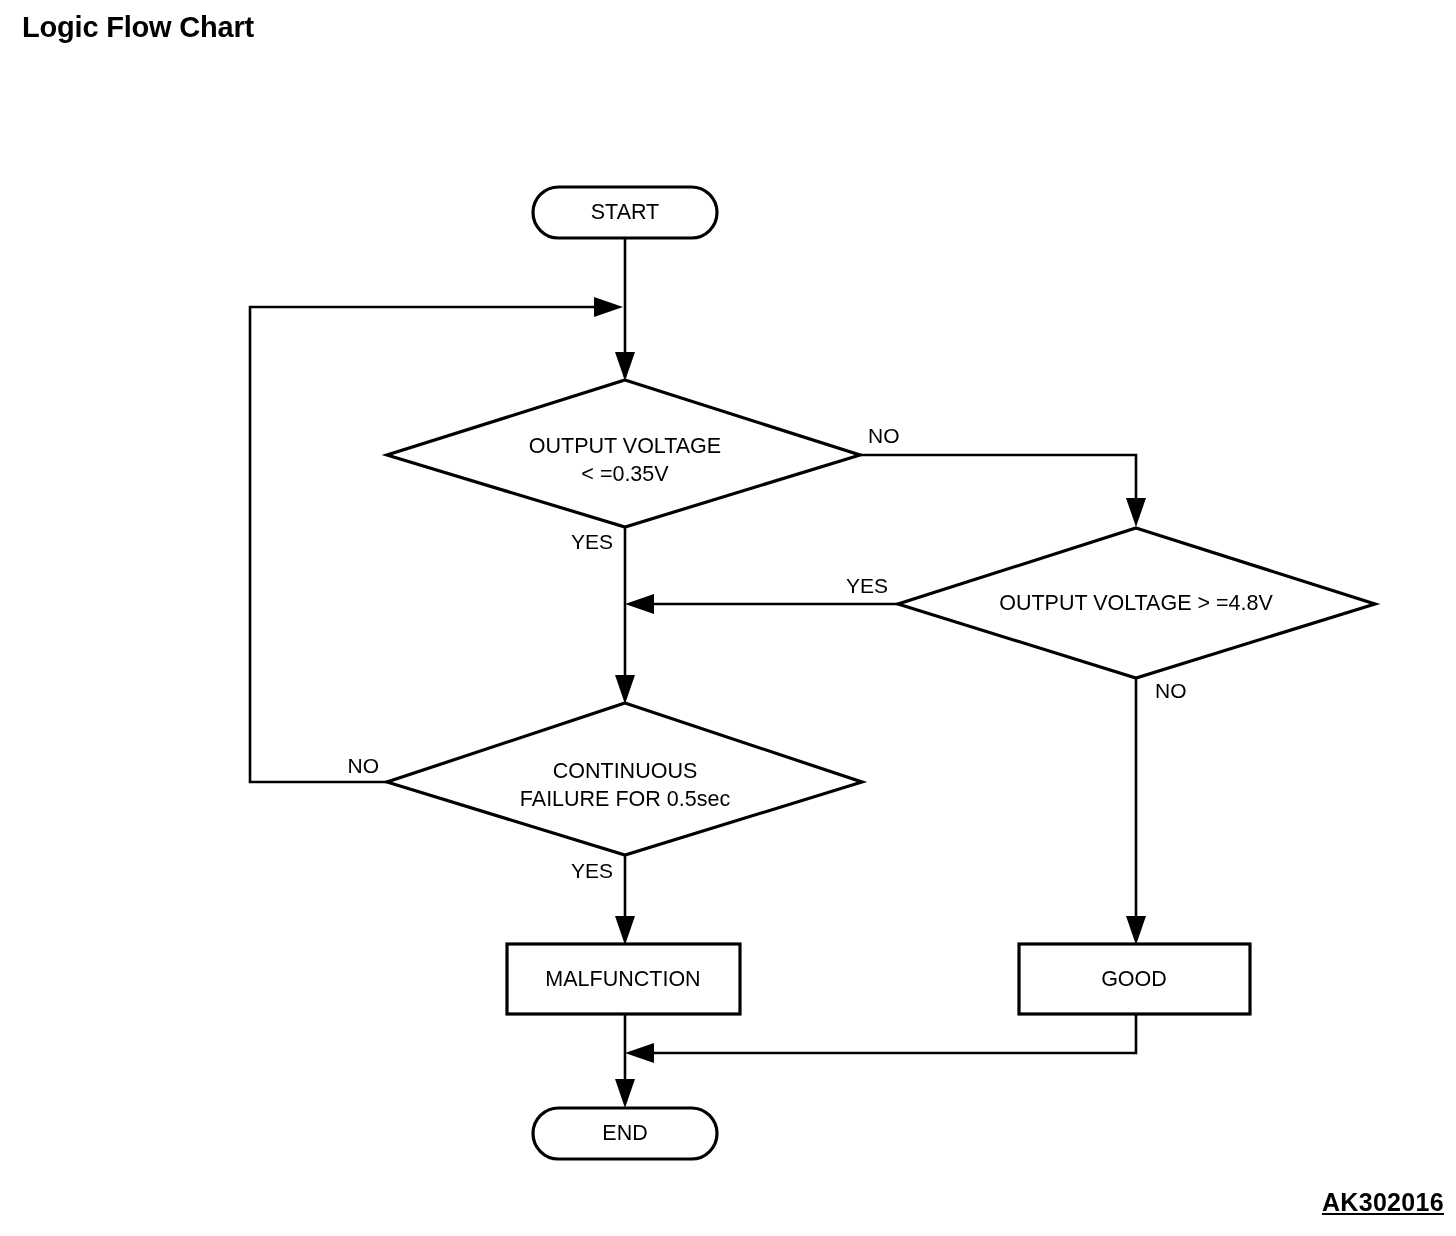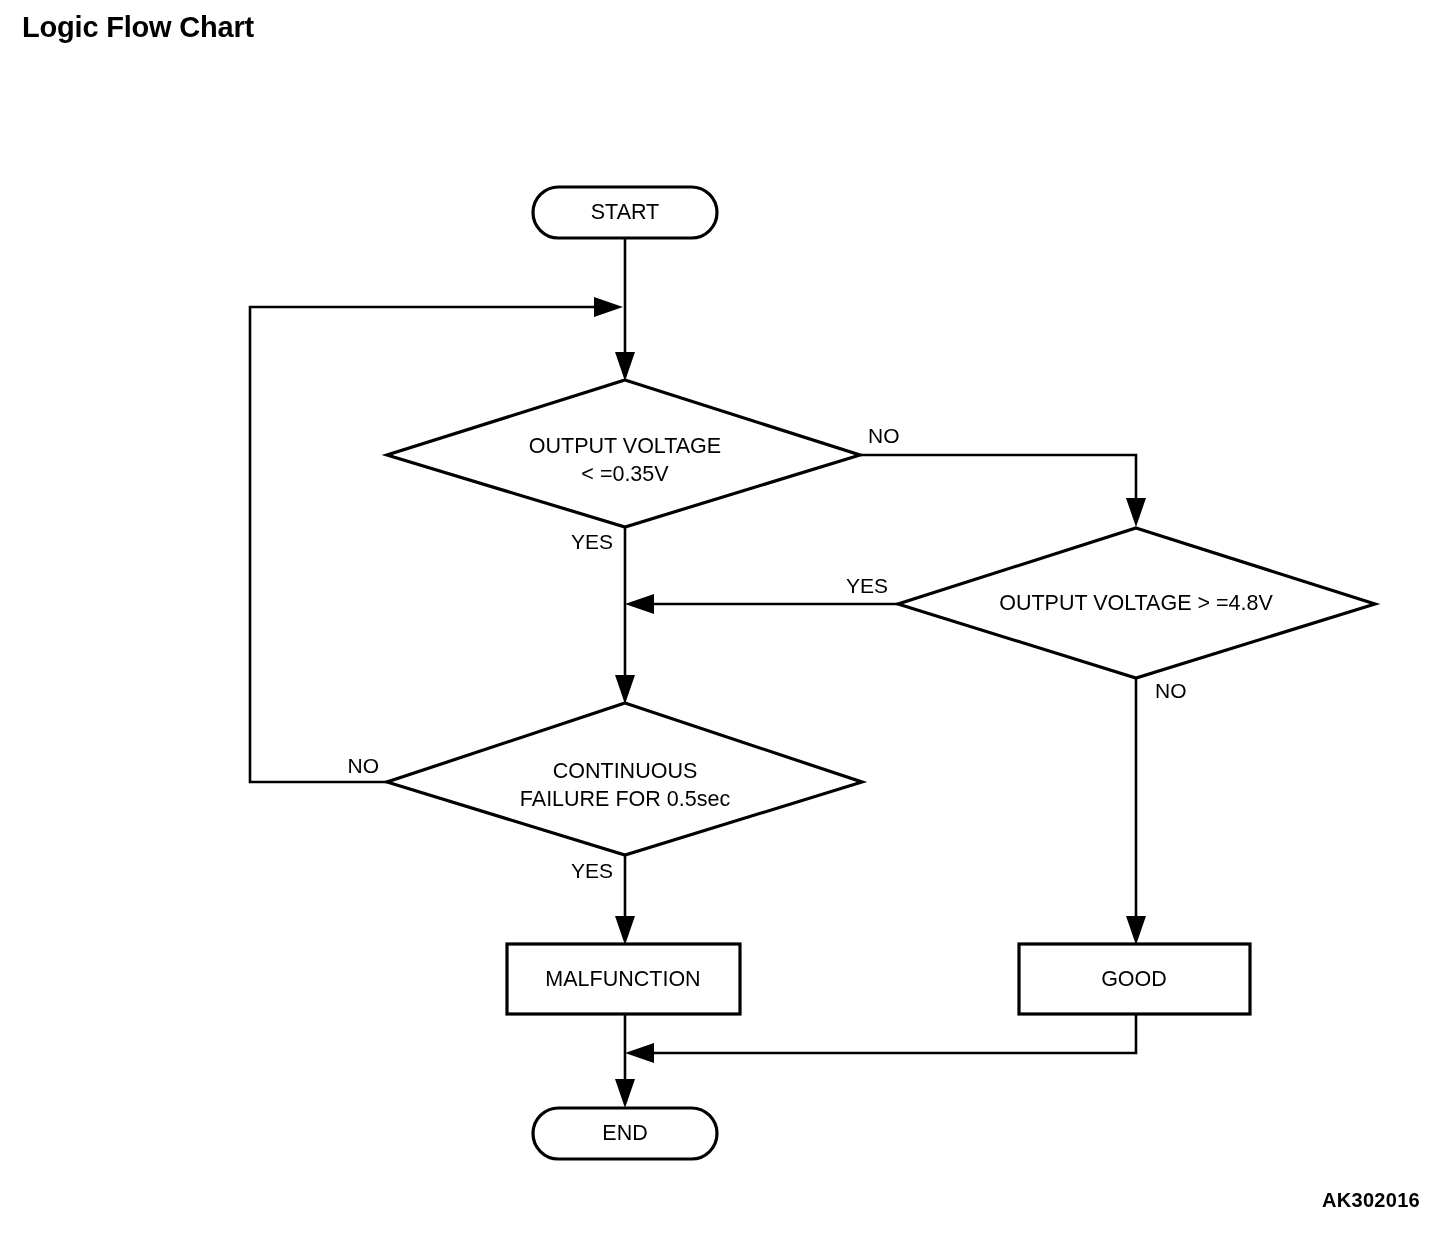--- a/index.html
+++ b/index.html
@@ -31,25 +31,26 @@
     font-weight: bold;
     letter-spacing: -0.2px;
     line-height: 1;
     white-space: nowrap;
   }
   .figure-code {
     position: absolute;
     left: 1322px;
     top: 1190px;
     font-family: "Liberation Sans", sans-serif;
-    font-size: 20px;
+    font-size: 25px;
     font-weight: bold;
     letter-spacing: 0.3px;
     line-height: 1;
     white-space: nowrap;
+    text-decoration: underline;
   }
   #flow-svg {
     position: absolute;
     left: 0;
     top: 0;
     width: 1456px;
     height: 1236px;
   }
   #flow-svg .shape {
     fill: #ffffff;

